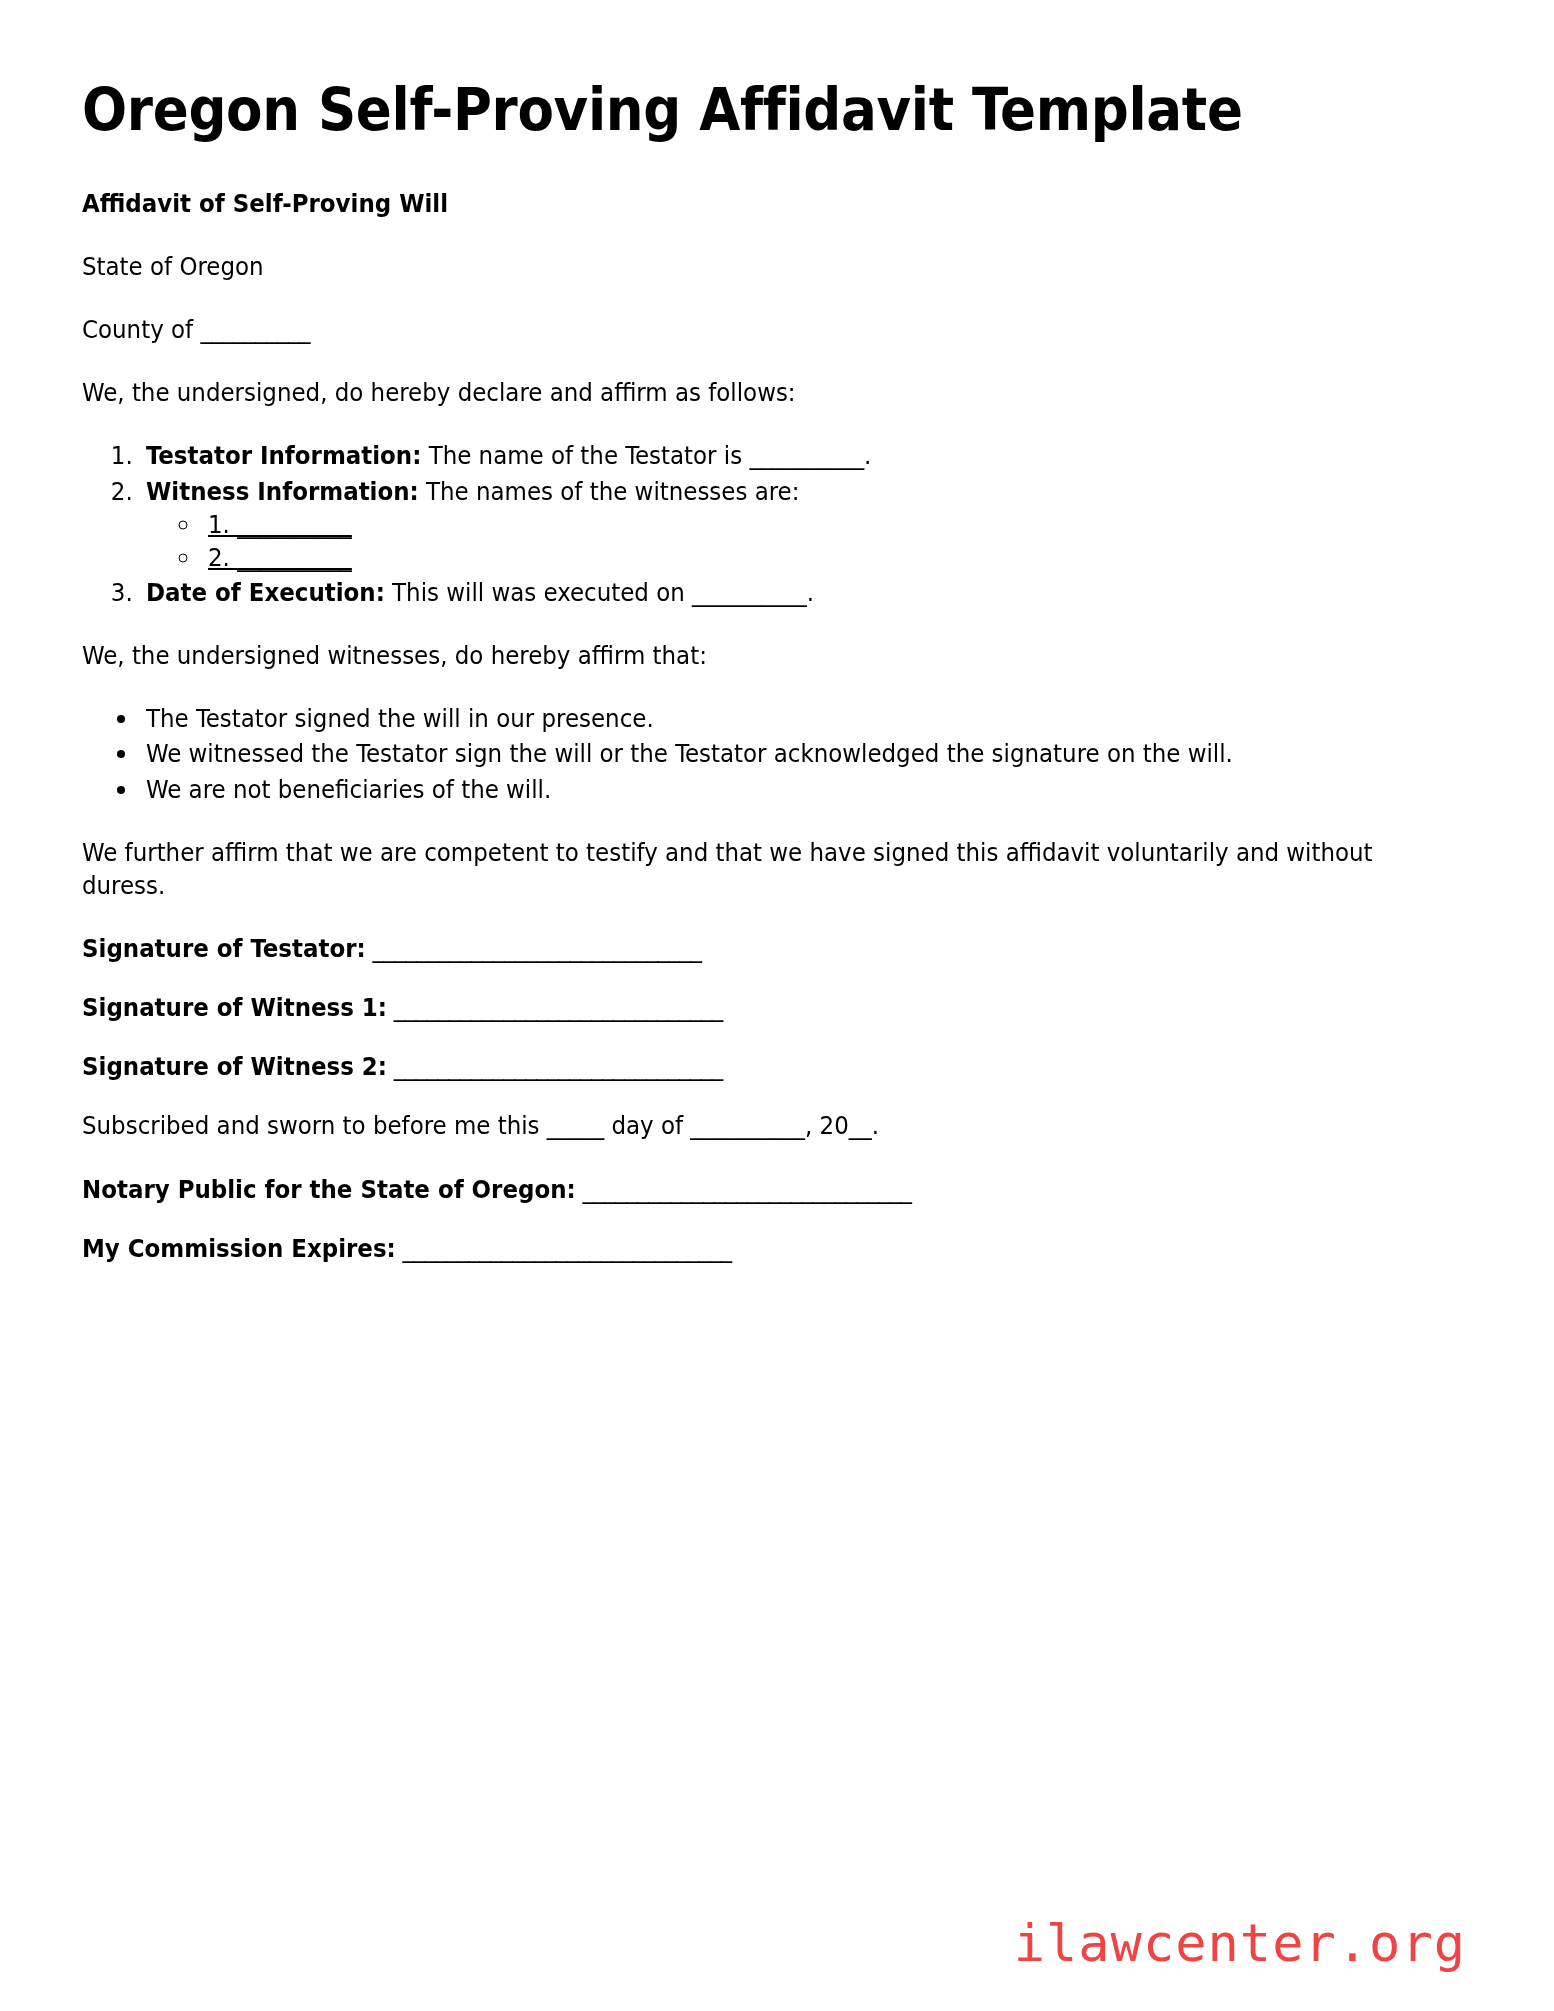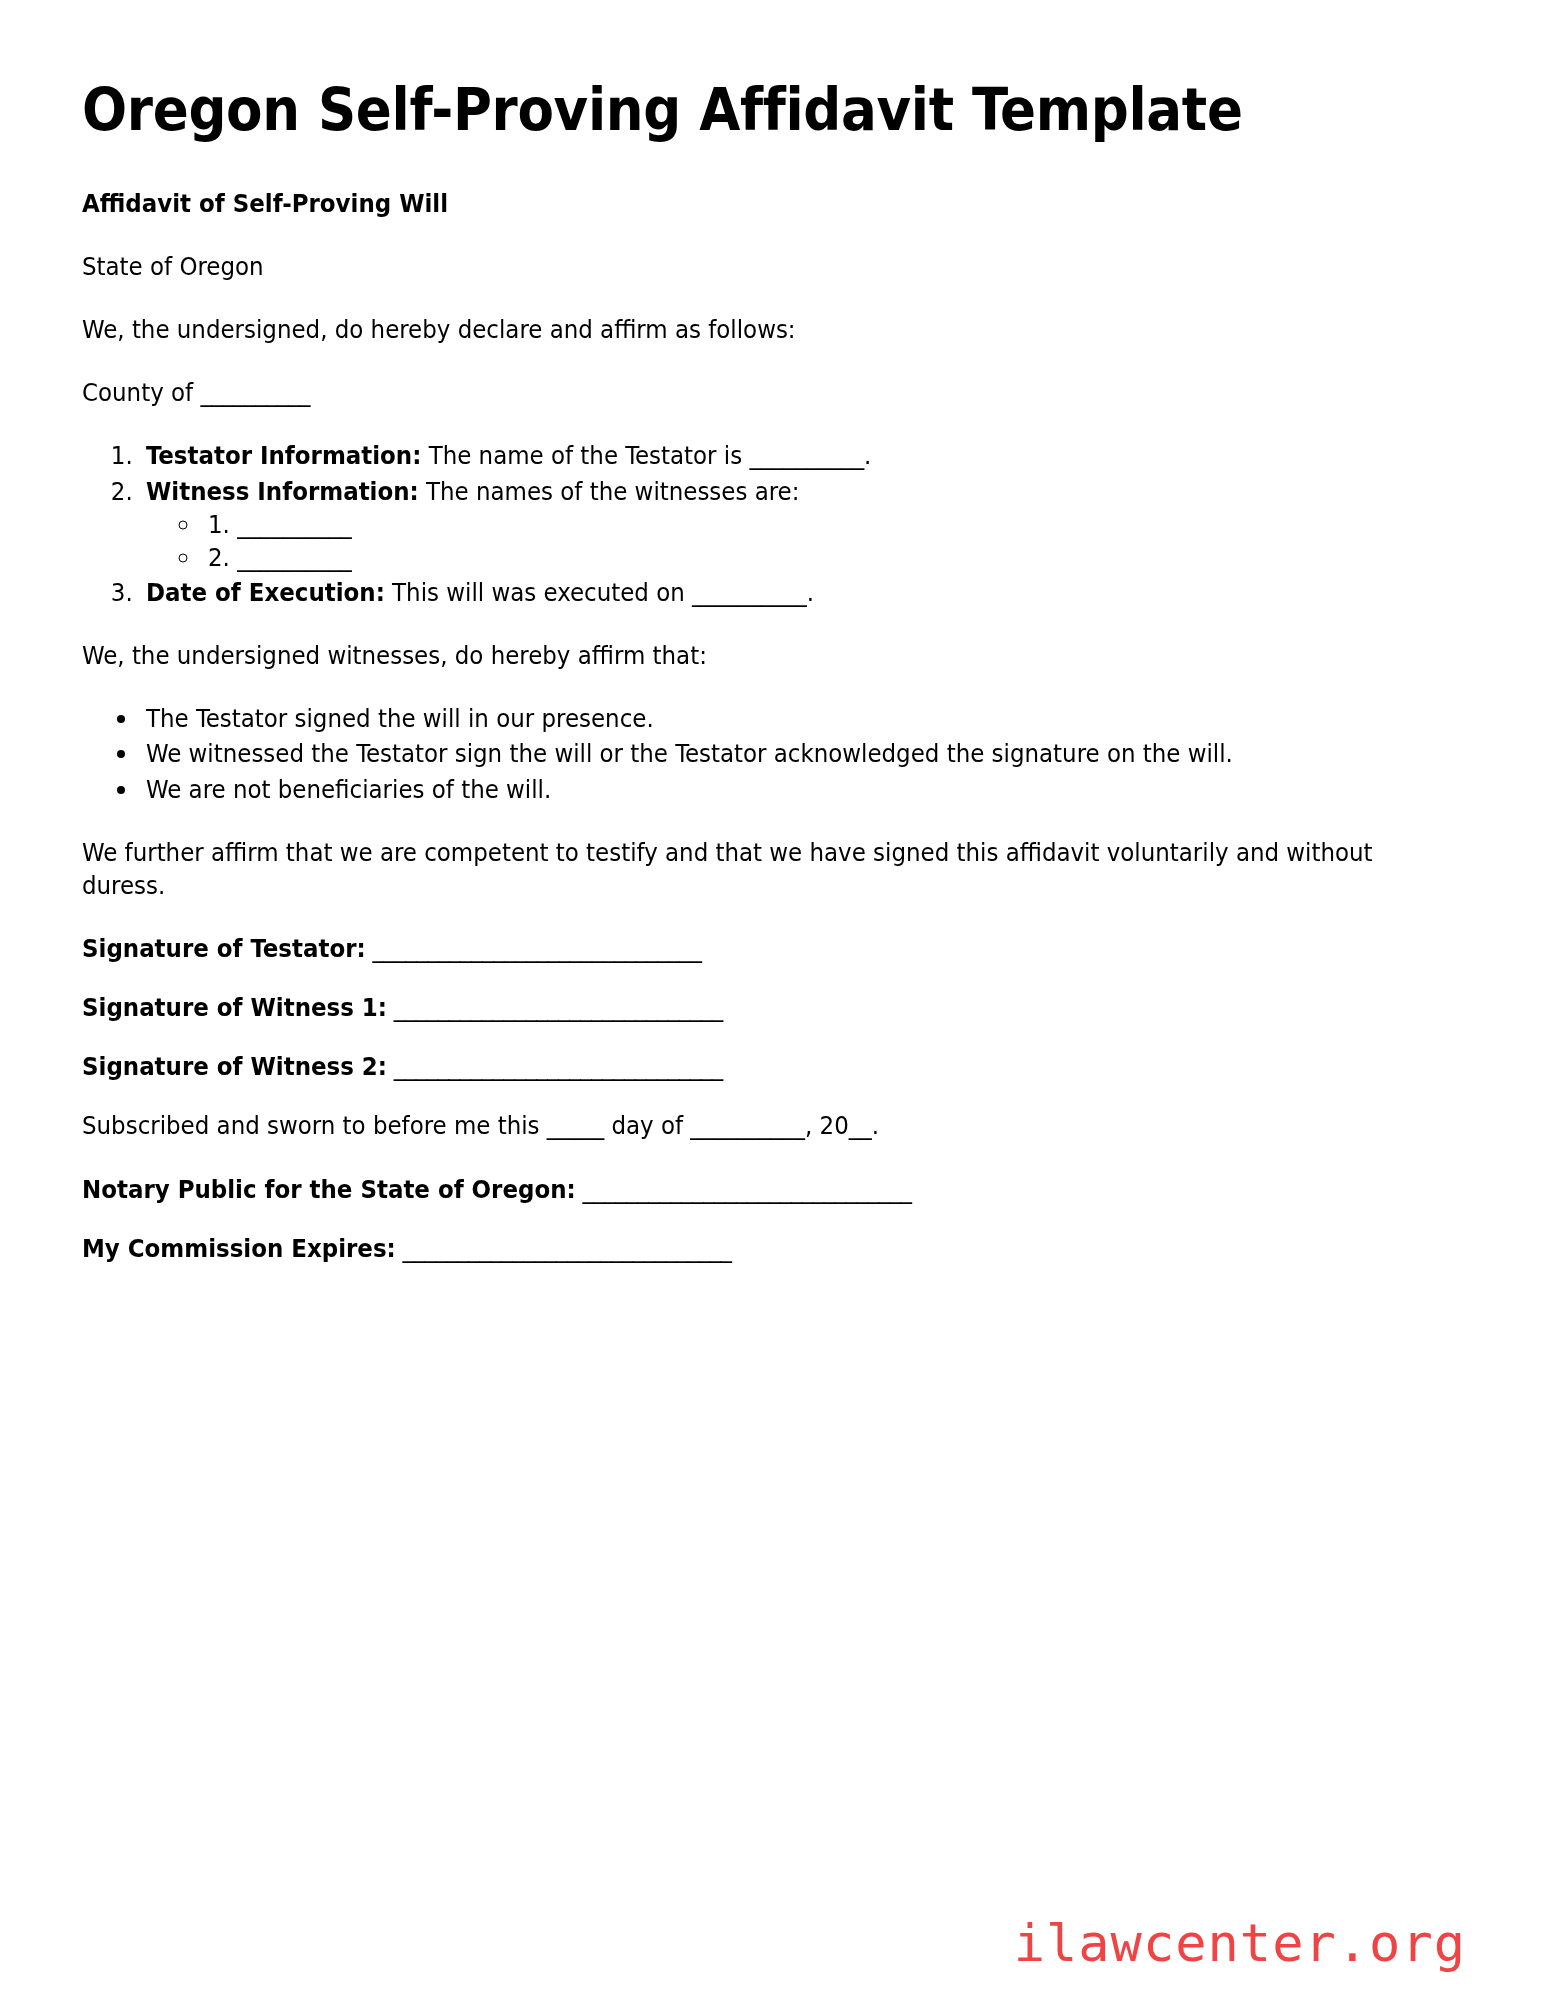--- a/index.html
+++ b/index.html
@@ -56,20 +56,21 @@
     list-style-type: decimal;
   }
   ol.main-list > li {
     margin: 0 0 2px 0;
     padding-left: 6px;
   }
   ol.sub-list {
     margin: 0;
     padding-left: 56px;
     list-style-type: circle;
+    text-decoration: underline;
   }
   ol.sub-list > li {
     margin: 0;
     padding-left: 6px;
   }
   ul.bullet-list {
     margin: 0 0 30px 0;
     padding-left: 58px;
     list-style-type: disc;
   }
@@ -104,23 +105,23 @@
 <div class="page">
   <div class="content">
 
     <h1 class="doc-title">Oregon Self-Proving Affidavit Template</h1>
 
 
     <h3 class="section-head">Affidavit of Self-Proving Will</h3>
 
     <p class="para">State of Oregon</p>
 
+    <p class="para"><span>County of </span><span class="blank">__________</span></p>
+
     <p class="para">We, the undersigned, do hereby declare and affirm as follows:</p>
-
-    <p class="para"><span>County of </span><span class="blank">__________</span></p>
 
     <ol class="main-list">
       <li>
         <span class="bold">Testator Information:</span><span> The name of the Testator is __________.</span>
       </li>
       <li>
         <span class="bold">Witness Information:</span><span> The names of the witnesses are:</span>
         <ol class="sub-list">
           <li>1. __________</li>
           <li>2. __________</li>

